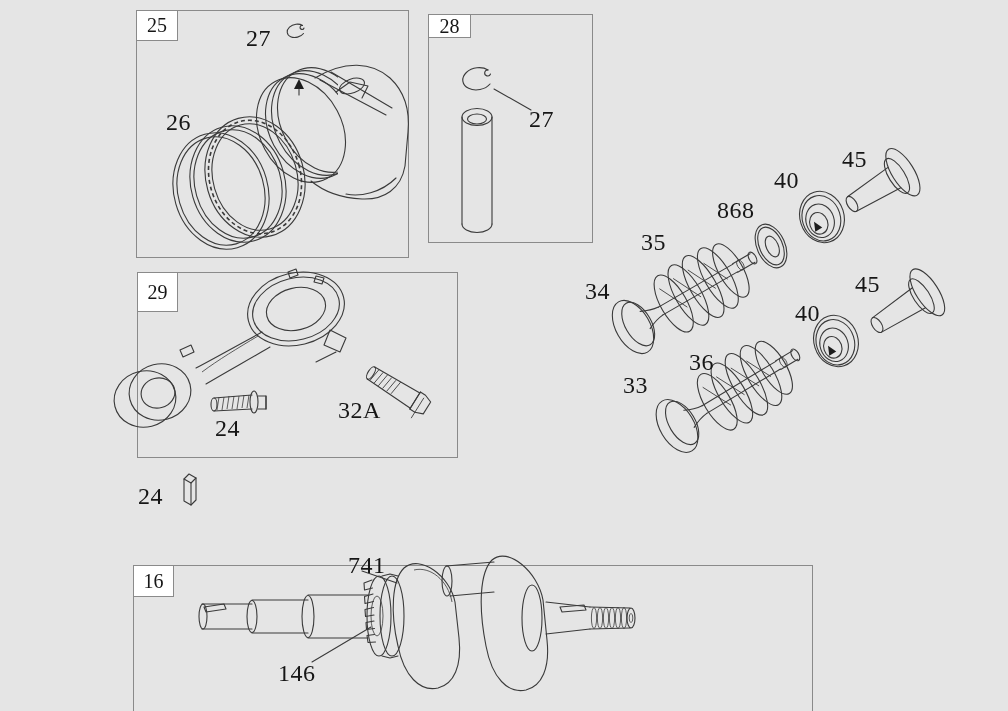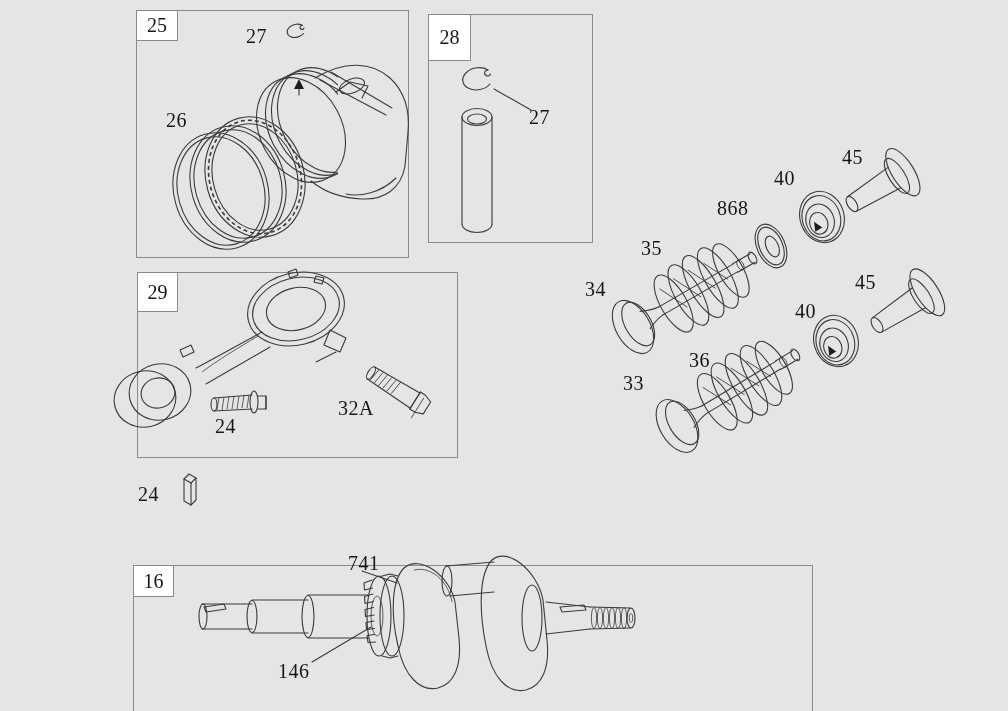--- a/index.html
+++ b/index.html
@@ -8,39 +8,39 @@
     font-family:Liberation Serif, serif; overflow:hidden;text-align:right;
   }
   .panel { position:absolute; border:1px solid #8a8a8a; box-sizing:border-box; background:transparent; }
   .panel-tag {
     position:absolute; top:-1px; left:-1px; box-sizing:border-box;
     border:1px solid #8a8a8a; background:#ffffff;
     display:flex; align-items:center; justify-content:center;
     font-size:20px; color:#161616;
   }
   .callout {
-    position:absolute; font-size:20px; line-height:1; color:#161616;
+    position:absolute; font-size:24px; line-height:1; color:#161616;
     white-space:nowrap; letter-spacing:0.5px;
   }
   svg.art { position:absolute; left:0; top:0; }
   .ln { fill:none; stroke:#3a3a3a; stroke-width:1.1; stroke-linecap:round; stroke-linejoin:round; }
   .thin { fill:none; stroke:#3a3a3a; stroke-width:0.8; }
   .dash { fill:none; stroke:#3a3a3a; stroke-width:1.6; stroke-dasharray:4 3; }
   .fl { fill:#1d1d1d; stroke:none; }
 </style>
 </head>
 <body>
 
 <div class="stage">
 
   <div class="panel" style="left:136px; top:10px; width:273px; height:248px;">
     <div class="panel-tag" style="width:42px; height:31px;">25</div>
   </div>
   <div class="panel" style="left:428px; top:14px; width:165px; height:229px;">
-    <div class="panel-tag" style="width:43px; height:47px;">28</div>
+    <div class="panel-tag" style="width:43px; height:24px;">28</div>
   </div>
   <div class="panel" style="left:137px; top:272px; width:321px; height:186px;">
     <div class="panel-tag" style="width:41px; height:40px;">29</div>
   </div>
   <div class="panel" style="left:133px; top:565px; width:680px; height:152px;">
     <div class="panel-tag" style="width:41px; height:32px;">16</div>
   </div>
 
   <svg class="art" width="1008" height="711" viewBox="0 0 1008 711">
     <defs>
@@ -248,21 +248,21 @@
 
   <div class="callout" style="left:246px; top:26px;">27</div>
   <div class="callout" style="left:152px; top:110px;margin-left:14px;">26</div>
   <div class="callout" style="left:529px; top:107px;">27</div>
   <div class="callout" style="left:215px; top:416px;">24</div>
   <div class="callout" style="left:338px; top:398px;">32A</div>
   <div class="callout" style="left:138px; top:484px;">24</div>
   <div class="callout" style="left:348px; top:553px;">741</div>
   <div class="callout" style="left:278px; top:661px;">146</div>
   <div class="callout" style="left:573px; top:279px;margin-left:12px;">34</div>
-  <div class="callout" style="left:641px; top:238px;">35</div>
+  <div class="callout" style="left:641px; top:230px;">35</div>
   <div class="callout" style="left:717px; top:198px;">868</div>
   <div class="callout" style="left:774px; top:168px;">40</div>
   <div class="callout" style="left:842px; top:147px;">45</div>
   <div class="callout" style="left:623px; top:373px;">33</div>
   <div class="callout" style="left:689px; top:350px;">36</div>
   <div class="callout" style="left:795px; top:301px;">40</div>
   <div class="callout" style="left:855px; top:272px;">45</div>
 
 </div>
 

